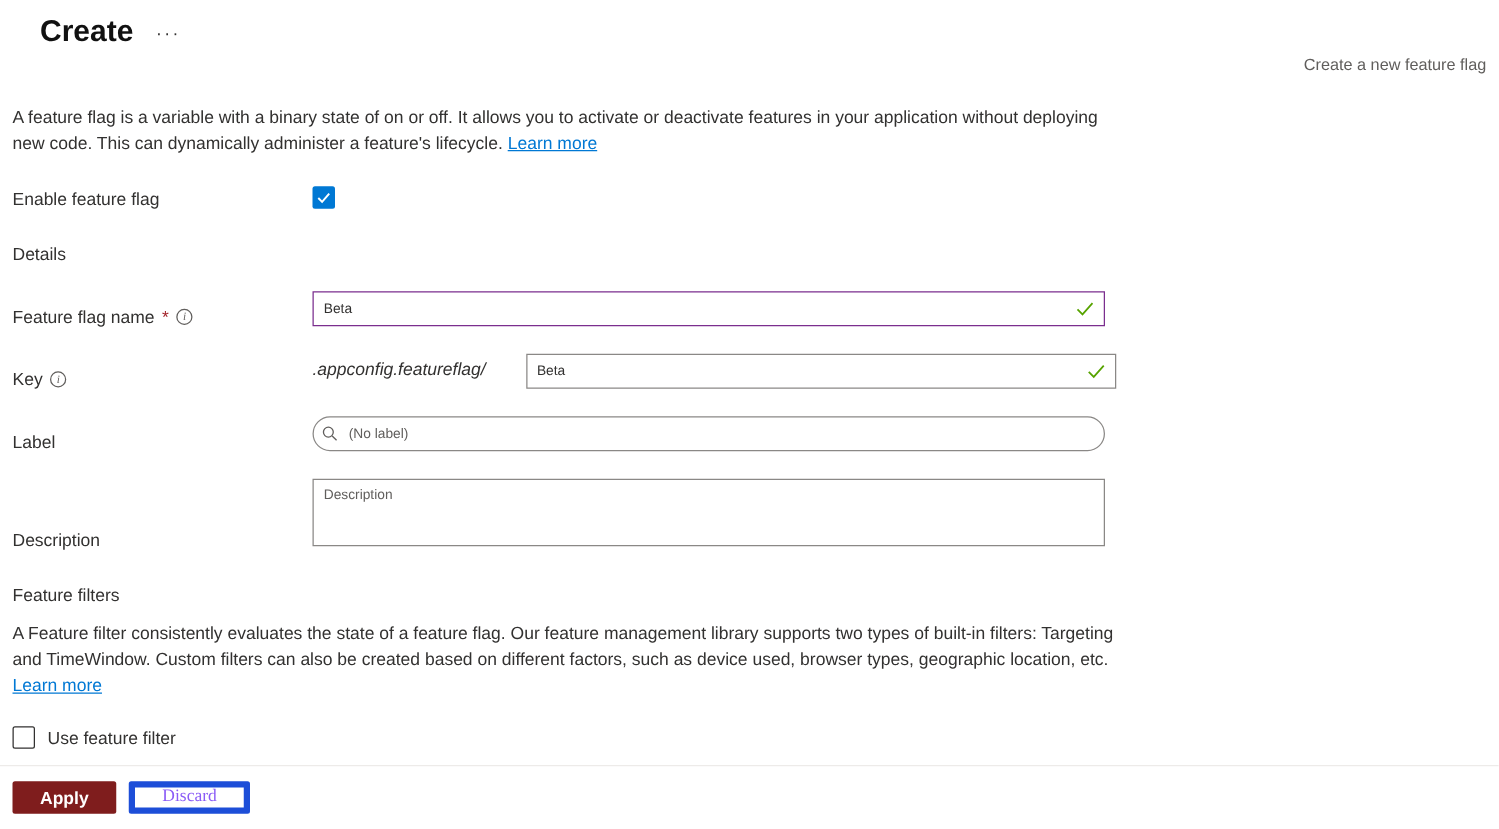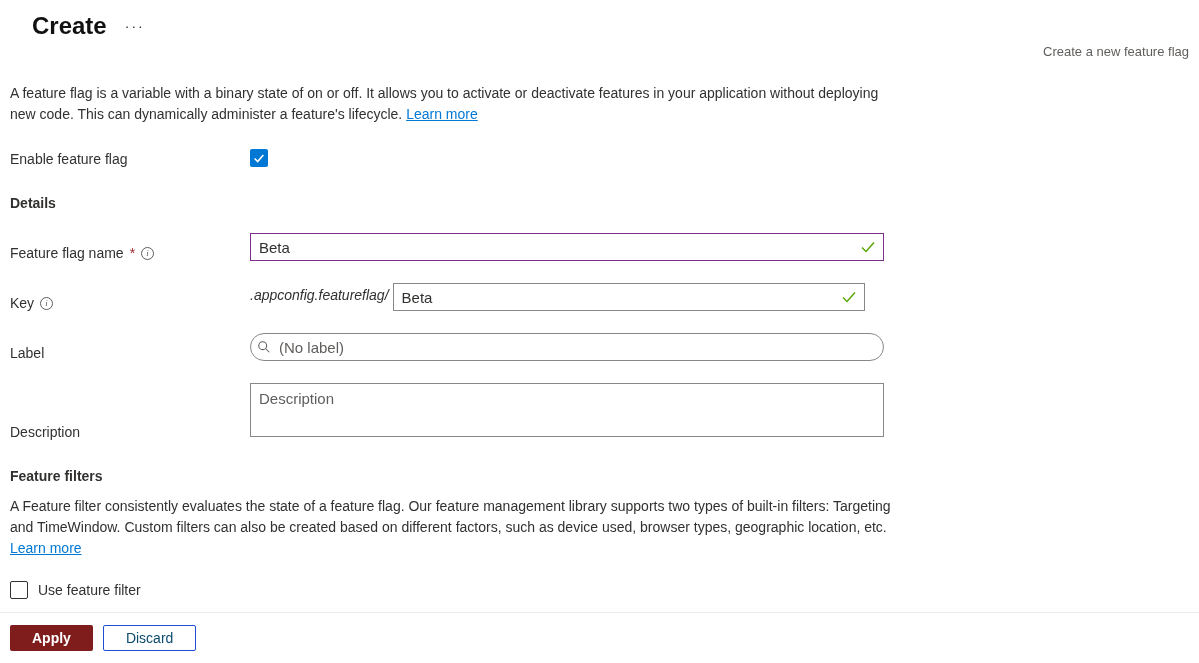--- a/index.html
+++ b/index.html
@@ -53,43 +53,43 @@
       width: 18px; height: 18px;
       border-radius: 2px;
       display: inline-flex;
       align-items: center;
       justify-content: center;
       cursor: pointer;
     }
     .checkbox.checked { background: #0078d4; }
     .checkbox.unchecked { border: 1px solid #323130; background: #fff; }
     .checkbox svg { width: 14px; height: 14px; }
-    .section-title { font-size: 14px; font-weight: 700; margin-top: 28px; }
+    .section-title { font-size: 14px; font-weight: 400; margin-top: 28px; }
     .field-wrap { position: relative; width: 634px; }
     input.text-input, textarea.text-input {
       width: 100%;
       height: 28px;
       border: 1px solid #8a8886;
       padding: 0 30px 0 8px;
-      font-size: 15px;
+      font-size: 11px;
       font-family: inherit;
       color: #323130;
       outline: none;
     }
     input.text-input.with-icon { padding-left: 28px; border-radius: 14px; }
     input.text-input.focused { border: 1px solid #7b2e8e; }
     textarea.text-input { height: 54px; padding: 6px 8px; resize: none; }
     .input-prefix {
       font-size: 14px;
       font-style: italic;
       color: #323130;
       padding-right: 4px;
       padding-top: 4px;
     }
-    .key-row { display: flex; align-items: flex-start; }
+    .key-row { display: flex; align-items: flex-start; gap: 28px; }
     .key-row .field-wrap { width: 472px; }
     .search-icon-pos {
       position: absolute;
       left: 7px; top: 50%;
       transform: translateY(-50%);
       width: 14px; height: 14px;
       color: #605e5c;
     }
     .valid-icon {
       position: absolute;
@@ -118,22 +118,23 @@
       cursor: pointer;
     }
     .btn.primary {
       background: #7f1d1d;
       color: #fff;
       border: none;
       font-weight: 600;
     }
     .btn.secondary {
       background: #fff;
-      color: #0c4a6e;
-      border: 1px solid #1d4ed8;
+      color: #8b5cf6;
+      border: 5px solid #1d4ed8;
+      font-family: Liberation Serif, serif;
     }
     ::placeholder { color: #605e5c; }
   </style>
 </head>
 <body>
 
 <div class="header">
   <div class="title-row">
     <h1 class="title">Create</h1>
     <span class="dots">···</span>

